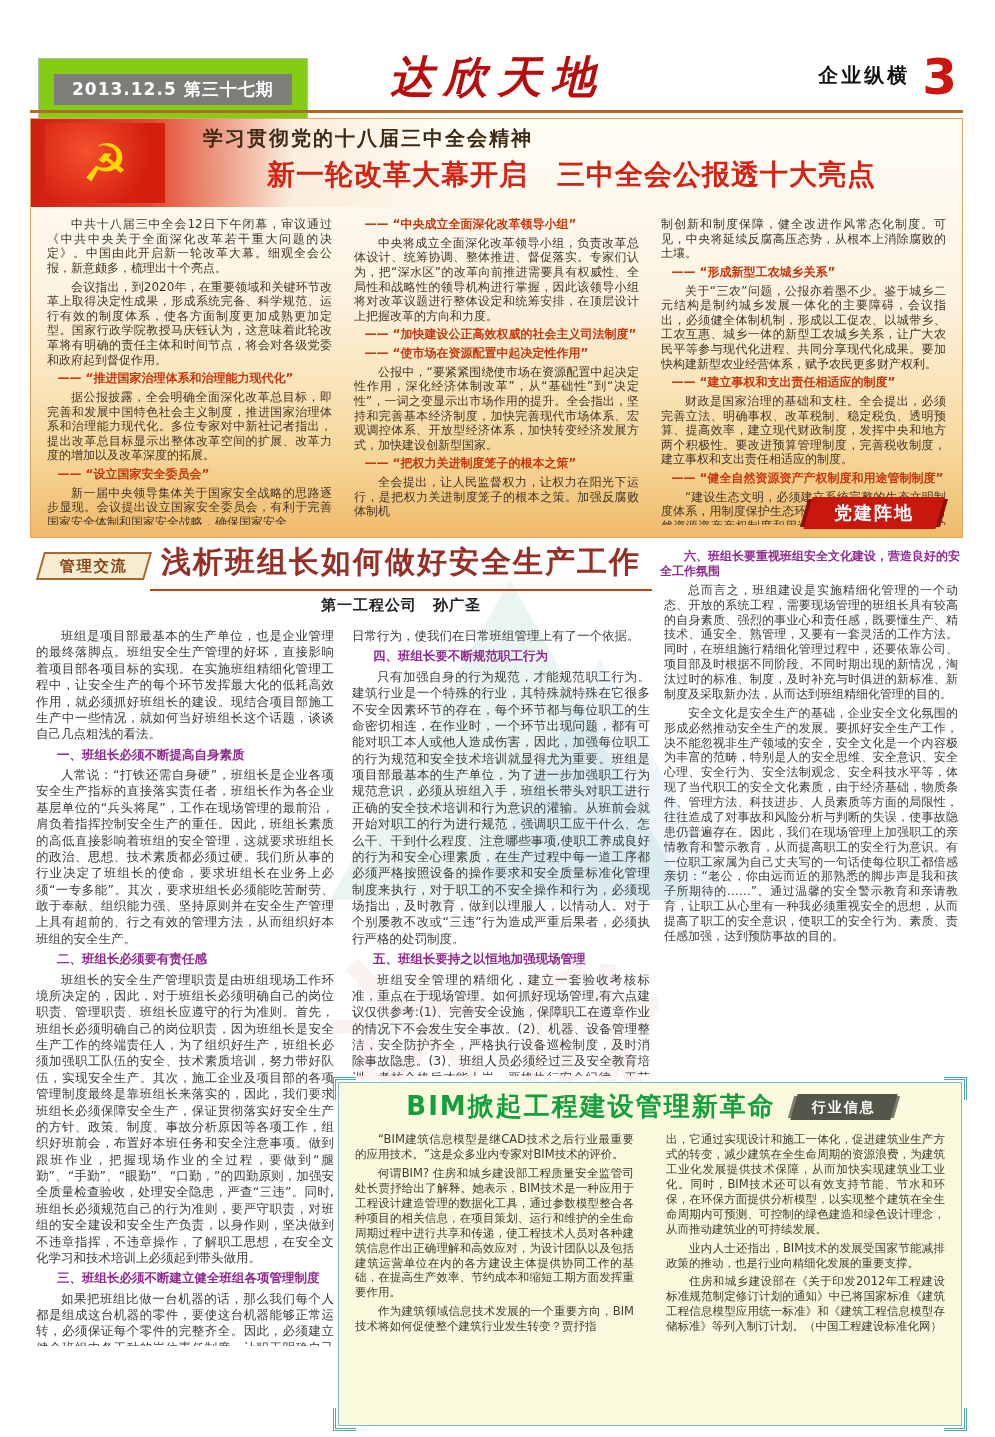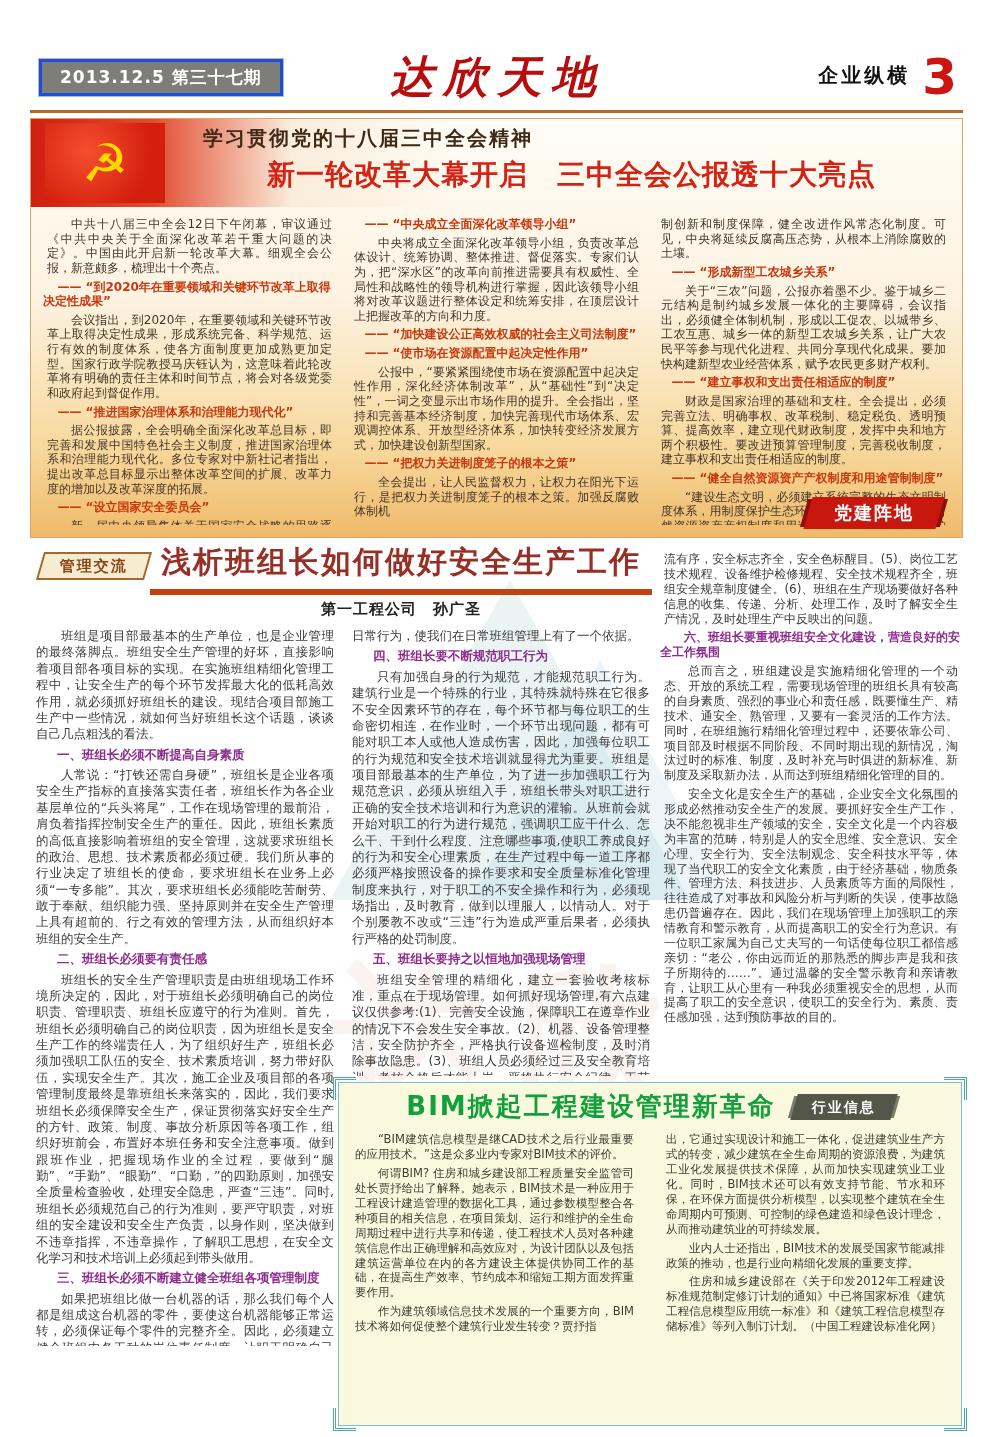--- a/index.html
+++ b/index.html
@@ -1,19 +1,19 @@
 <!DOCTYPE html>
 <html><head>
 <meta charset="utf-8">
 <style>
   html,body{margin:0;padding:0;background:#fff;}
   .page{position:relative;width:995px;height:1437px;background:#fff;overflow:hidden;
         font-family:"DejaVu Sans",sans-serif;}
   
-  .datebox{position:absolute;left:38px;top:58px;border:1px solid #b8b8b8;padding:3px;background:#1d4ed8;}
+  .datebox{position:absolute;left:38px;top:58px;border:1px solid #b8b8b8;padding:15px;background:#84cc16;}
   .datebox-inner{background:#7d7d7a;color:#fff;font-size:17px;font-weight:bold;
         letter-spacing:1px;padding:4px 18px;white-space:nowrap;}
   .paper-name{position:absolute;left:0;right:0;top:48px;text-align:center;
         font-family:"DejaVu Serif",serif;font-style:italic;font-weight:bold;
         font-size:44px;color:#b80d0d;letter-spacing:10px;}
   .section-block{position:absolute;right:38px;top:52px;display:flex;align-items:flex-start;}
   .section-name{font-family:"DejaVu Serif",serif;font-weight:bold;font-size:20px;color:#111;
         letter-spacing:3px;padding-top:10px;}
   .page-num{font-size:50px;font-weight:bold;color:#cc1510;margin-left:12px;line-height:50px;}
   .masthead-rule{position:absolute;left:30px;right:32px;top:110px;height:3px;background:#b06a28;}
@@ -53,21 +53,21 @@
         box-shadow:-6px 0 0 -2px #8f0e08,6px 0 0 -2px #8f0e08;}
   .chip-party>span{color:#fff;font-size:18px;}
   .chip-mgmt{position:absolute;left:40px;top:552px;background:#f7ecd2;border:2px solid #a9672b;
         padding:2px 18px;}
   .chip-mgmt>span{color:#8a4716;font-size:15px;}
   .chip-ind{background:#55564a;padding:3px 18px;box-shadow:-5px 0 0 -2px #7c7d6c,5px 0 0 -2px #7c7d6c;}
   .chip-ind>span{color:#fff;font-size:14px;}
   
   .mgmt-titlewrap{position:absolute;left:150px;top:542px;width:502px;text-align:center;}
   .mgmt-title{font-size:30px;font-weight:bold;color:#963026;letter-spacing:2px;
-        padding-bottom:6px;border-bottom:6px solid #c2410c;white-space:nowrap;}
+        padding-bottom:6px;border-bottom:2px solid #c2410c;white-space:nowrap;}
   .mgmt-byline{margin-top:5px;font-size:15px;font-weight:bold;color:#222;letter-spacing:1px;}
   .mcol{position:absolute;overflow:hidden;color:#3c3c3c;font-size:12.5px;line-height:1.31;}
   .mcol .sub{color:#8e2d8e;font-weight:bold;text-indent:2em;margin:1px 0;}
   .mcol1{left:32px;top:624px;width:306px;height:722px;}
   .mcol2{left:348px;top:624px;width:306px;height:452px;}
   .mcol3{left:660px;top:548px;width:302px;height:534px;font-size:12px;line-height:1.24;}
   
   .bim{position:absolute;left:338px;top:1082px;width:624px;height:344px;box-sizing:border-box;
         background:#fbf9dd;border:1px solid #79bfd2;}
   .corner{position:absolute;width:20px;height:20px;border:3px double #4fa8a8;}
@@ -108,21 +108,20 @@
       <div class="banner-red"></div>
       <div class="emblem">
         <span>☭</span>
       </div>
       <div class="kicker">学习贯彻党的十八届三中全会精神</div>
       <div class="headline">新一轮改革大幕开启　三中全会公报透十大亮点</div>
     </div>
     <div class="lead-cols">
       <div class="col">
           <p class="para">中共十八届三中全会12日下午闭幕，审议通过《中共中央关于全面深化改革若干重大问题的决定》。中国由此开启新一轮改革大幕。细观全会公报，新意颇多，梳理出十个亮点。</p>
-          <div class="sub">—— “到2020年在重要领域和关键环节改革上取得决定性成果”</div>
           <p class="para">会议指出，到2020年，在重要领域和关键环节改革上取得决定性成果，形成系统完备、科学规范、运行有效的制度体系，使各方面制度更加成熟更加定型。国家行政学院教授马庆钰认为，这意味着此轮改革将有明确的责任主体和时间节点，将会对各级党委和政府起到督促作用。</p>
           <div class="sub">—— “推进国家治理体系和治理能力现代化”</div>
           <p class="para">据公报披露，全会明确全面深化改革总目标，即完善和发展中国特色社会主义制度，推进国家治理体系和治理能力现代化。多位专家对中新社记者指出，提出改革总目标显示出整体改革空间的扩展、改革力度的增加以及改革深度的拓展。</p>
           <div class="sub">—— “设立国家安全委员会”</div>
           <p class="para">新一届中央领导集体关于国家安全战略的思路逐步显现。会议提出设立国家安全委员会，有利于完善国家安全体制和国家安全战略，确保国家安全。</p>
         </div>
       <div class="col">
           <div class="sub">—— “中央成立全面深化改革领导小组”</div>
           <p class="para">中央将成立全面深化改革领导小组，负责改革总体设计、统筹协调、整体推进、督促落实。专家们认为，把“深水区”的改革向前推进需要具有权威性、全局性和战略性的领导机构进行掌握，因此该领导小组将对改革议题进行整体设定和统筹安排，在顶层设计上把握改革的方向和力度。</p>
           <div class="sub">—— “加快建设公正高效权威的社会主义司法制度”</div>
@@ -163,21 +162,20 @@
       <p class="para">如果把班组比做一台机器的话，那么我们每个人都是组成这台机器的零件，要使这台机器能够正常运转，必须保证每个零件的完整齐全。因此，必须建立健全班组中各工种的岗位责任制度，让职工明确自己的职责范围，规范职工的操作程序，杜绝违章作业行为。建立制度,不是为了处罚，是为了在班组管理上确保有章可循。只有建立行之有效的管理制度，才能规范班组和职工的</p>
     </div>
   <div class="mcol mcol2">
       <p class="para cont">日常行为，使我们在日常班组管理上有了一个依据。</p>
       <div class="sub">四、班组长要不断规范职工行为</div>
       <p class="para">只有加强自身的行为规范，才能规范职工行为。建筑行业是一个特殊的行业，其特殊就特殊在它很多不安全因素环节的存在，每个环节都与每位职工的生命密切相连，在作业时，一个环节出现问题，都有可能对职工本人或他人造成伤害，因此，加强每位职工的行为规范和安全技术培训就显得尤为重要。班组是项目部最基本的生产单位，为了进一步加强职工行为规范意识，必须从班组入手，班组长带头对职工进行正确的安全技术培训和行为意识的灌输。从班前会就开始对职工的行为进行规范，强调职工应干什么、怎么干、干到什么程度、注意哪些事项,使职工养成良好的行为和安全心理素质，在生产过程中每一道工序都必须严格按照设备的操作要求和安全质量标准化管理制度来执行，对于职工的不安全操作和行为，必须现场指出，及时教育，做到以理服人，以情动人。对于个别屡教不改或“三违”行为造成严重后果者，必须执行严格的处罚制度。</p>
       <div class="sub">五、班组长要持之以恒地加强现场管理</div>
       <p class="para">班组安全管理的精细化，建立一套验收考核标准，重点在于现场管理。如何抓好现场管理,有六点建议仅供参考:(1)、完善安全设施，保障职工在遵章作业的情况下不会发生安全事故。(2)、机器、设备管理整洁，安全防护齐全，严格执行设备巡检制度，及时消除事故隐患。(3)、班组人员必须经过三及安全教育培训，考核合格后才能上岗，严格执行安全纪律、工艺要求、劳动纪律，各种记录做到标准化、规范化记录。(4)、材料、配件摆放整齐，各种工具器材实行定置化，做到物</p>
     </div>
   <div class="mcol mcol3">
-      <p class="para cont">流有序，安全标志齐全，安全色标醒目。(5)、岗位工艺技术规程、设备维护检修规程、安全技术规程齐全，班组安全规章制度健全。(6)、班组在生产现场要做好各种信息的收集、传递、分析、处理工作，及时了解安全生产情况，及时处理生产中反映出的问题。</p>
       <div class="sub">六、班组长要重视班组安全文化建设，营造良好的安全工作氛围</div>
       <p class="para">总而言之，班组建设是实施精细化管理的一个动态、开放的系统工程，需要现场管理的班组长具有较高的自身素质、强烈的事业心和责任感，既要懂生产、精技术、通安全、熟管理，又要有一套灵活的工作方法。同时，在班组施行精细化管理过程中，还要依靠公司、项目部及时根据不同阶段、不同时期出现的新情况，淘汰过时的标准、制度，及时补充与时俱进的新标准、新制度及采取新办法，从而达到班组精细化管理的目的。</p>
       <p class="para">安全文化是安全生产的基础，企业安全文化氛围的形成必然推动安全生产的发展。要抓好安全生产工作，决不能忽视非生产领域的安全，安全文化是一个内容极为丰富的范畴，特别是人的安全思维、安全意识、安全心理、安全行为、安全法制观念、安全科技水平等，体现了当代职工的安全文化素质，由于经济基础，物质条件、管理方法、科技进步、人员素质等方面的局限性，往往造成了对事故和风险分析与判断的失误，使事故隐患仍普遍存在。因此，我们在现场管理上加强职工的亲情教育和警示教育，从而提高职工的安全行为意识。有一位职工家属为自己丈夫写的一句话使每位职工都倍感亲切：“老公，你由远而近的那熟悉的脚步声是我和孩子所期待的……”。通过温馨的安全警示教育和亲请教育，让职工从心里有一种我必须重视安全的思想，从而提高了职工的安全意识，使职工的安全行为、素质、责任感加强，达到预防事故的目的。</p>
     </div>
 
   <section class="bim">
     <div class="corner c-tl"></div>
     <div class="corner c-tr"></div>
     <div class="corner c-bl"></div>
     <div class="corner c-br"></div>

